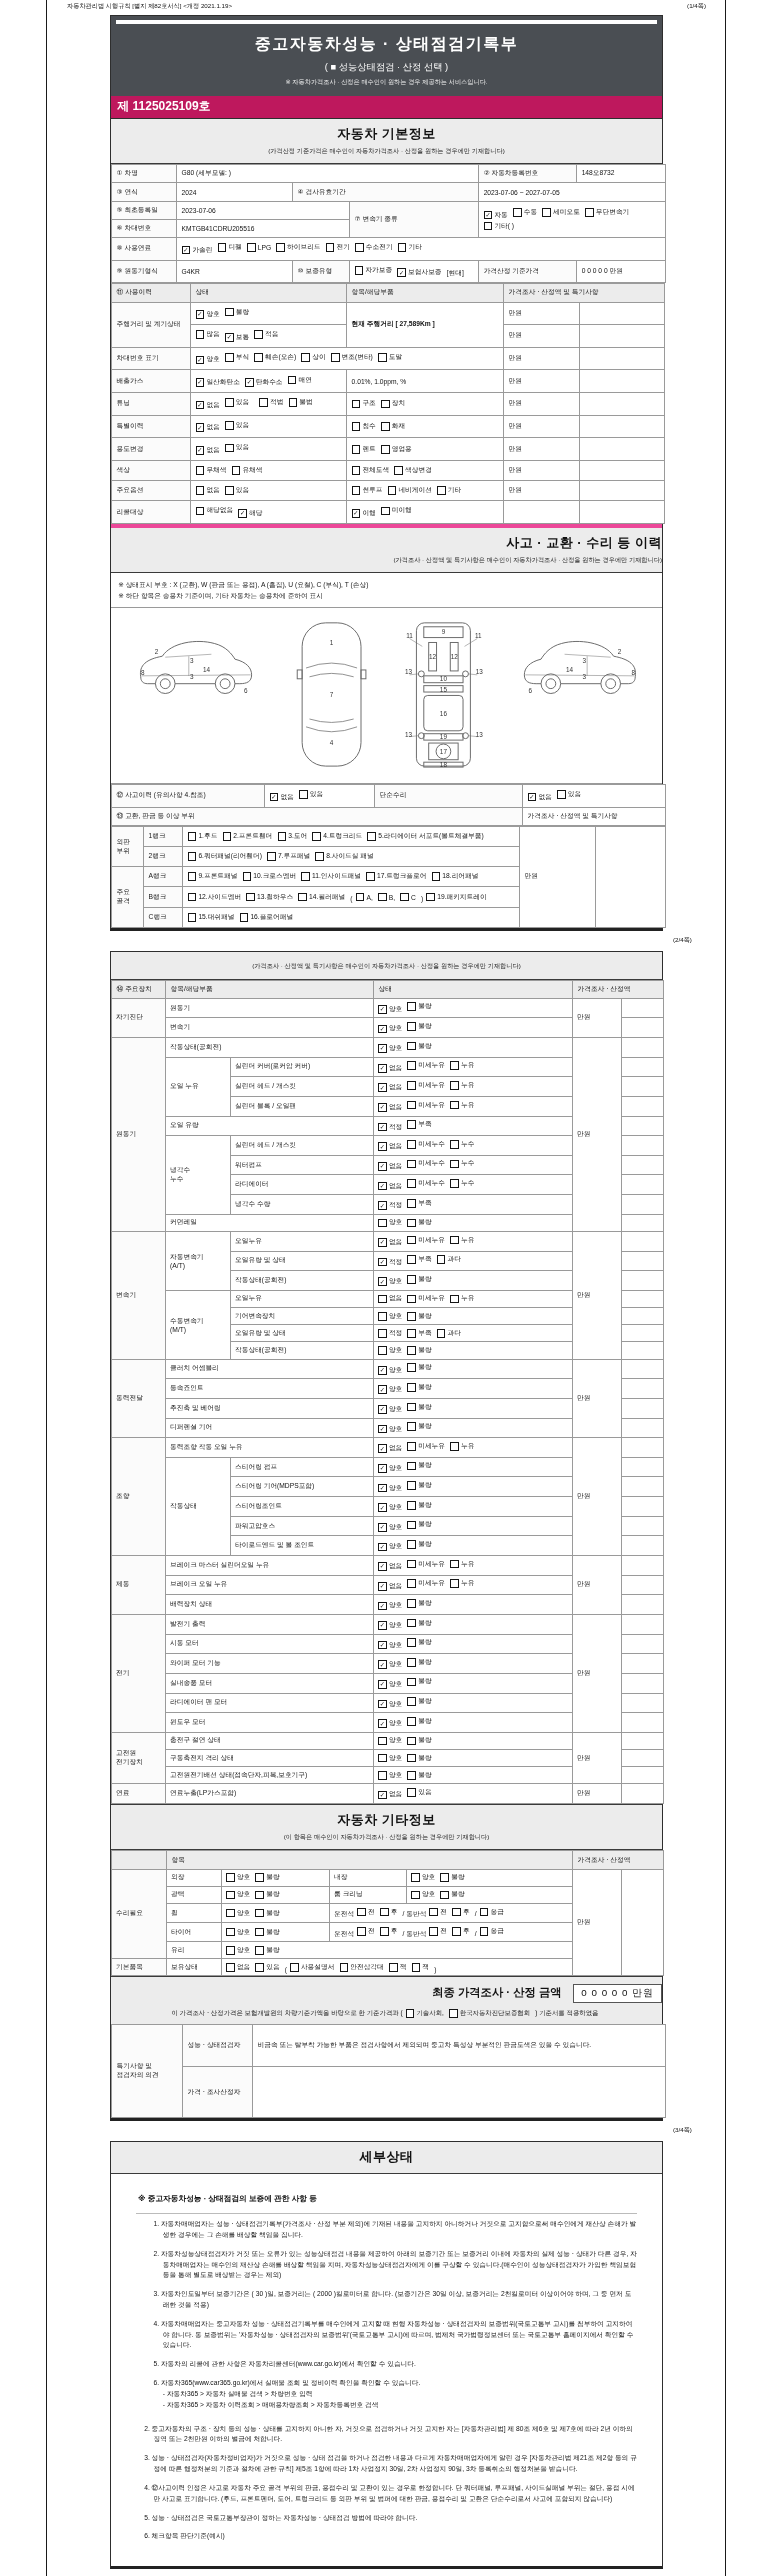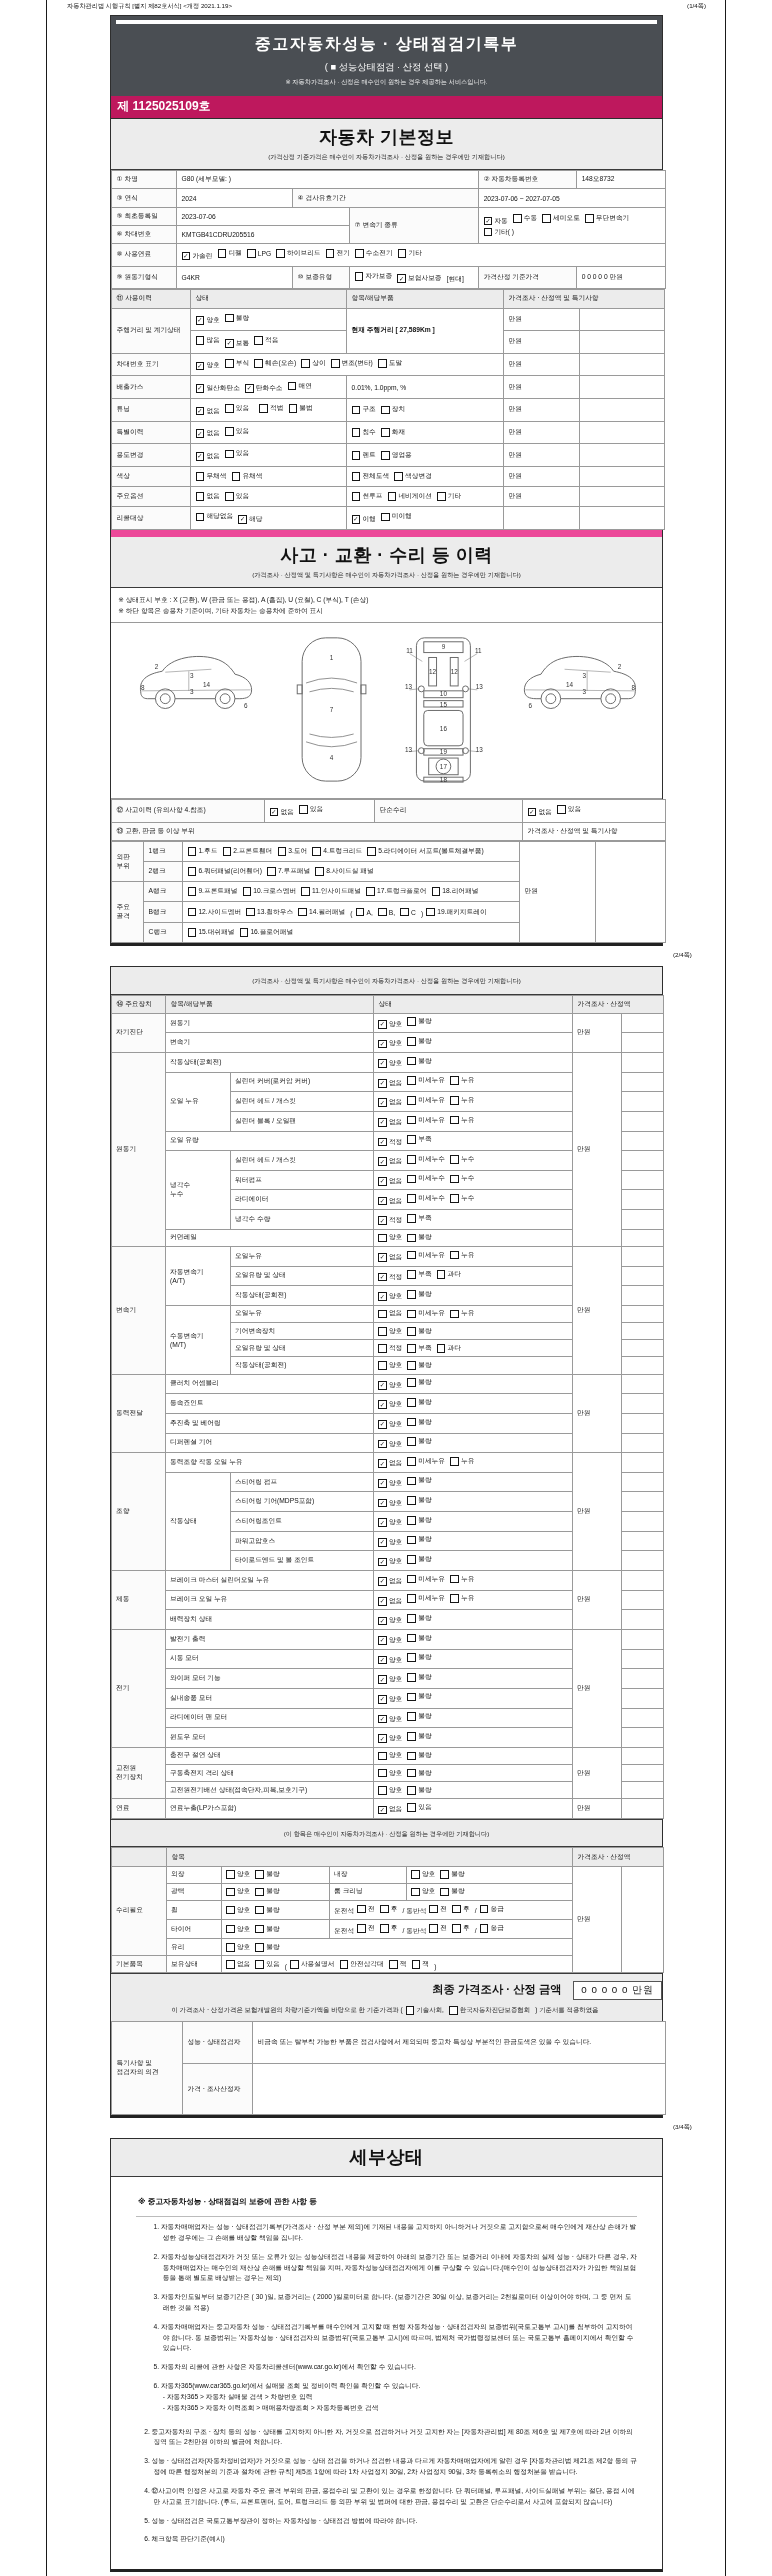--- a/index.html
+++ b/index.html
@@ -9,21 +9,21 @@
   .metaline{width:639px;margin:0 auto;display:flex;justify-content:space-between;font-size:6.2px;padding:2.1px 3.1px 4.1px;}
   .content{width:553px;margin:0 auto;}
   .block{border:1px solid #2e2e2e;border-bottom:3.1px solid #222;margin-bottom:4.1px;background:#fff;}
   .dochead{background:#4a4e53;color:#fff;padding:3.1px 4.1px 8.2px;}
   .stripe{height:3.6px;background:#fff;margin:1px 1px 10.3px;}
   .title{text-align:center;font-size:16px;font-weight:bold;letter-spacing:1.5px;margin:2.1px 0 6.2px;}
   .subtitle{text-align:center;font-size:9.3px;margin-bottom:4.1px;}
   .subnote{text-align:center;font-size:6.2px;color:#f0f0f0;}
   .docno{background:#be185d;color:#fff;font-size:12px;font-weight:bold;padding:2.6px 6.2px;border-bottom:1px solid #2e2e2e;}
   .sec-head{background:#ececec;text-align:center;padding:6.2px 0 7.2px;border-bottom:1px solid #3a3a3a;}
-  .sec-head .t{font-size:18px;font-weight:600;letter-spacing:0.5px;}
+  .sec-head .t{font-size:13px;font-weight:600;letter-spacing:0.5px;}
   .sec-head .n{font-size:6.2px;margin-top:4.1px;color:#222;}
   table.f{width:100%;border-collapse:collapse;table-layout:fixed;}
   .f td,.f th{border:0.5px solid #9a9a9a;padding:4.1px 4.6px;font-size:6.7px;vertical-align:middle;text-align:left;background:#fff;word-break:keep-all;}
   .f th{background:#ececec;font-weight:normal;}
   .f .lab{background:#fbfbfb;}
   .c{text-align:center;}
   .pre{white-space:pre-line;}
   .cb{display:inline-flex;align-items:center;margin:1px 5.2px 1px 0;white-space:nowrap;}
   .bx{width:6.7px;height:6.7px;border:1px solid #161616;margin-right:2.1px;display:inline-flex;align-items:center;justify-content:center;font-size:6.2px;font-weight:bold;background:#fff;line-height:1;flex:0 0 auto;}
   .seg{margin-right:3.1px;}
@@ -357,21 +357,21 @@
                 </span><span class="cb">
                   <span class="bx"></span>
                   <span>미이행</span>
                 </span></td>
           <td></td>
           <td></td>
         </tr>
       </tbody>
         </table>
 
-      <div class="sec-head" style="border-top:7px solid #ec4899;">
+      <div class="sec-head" style="border-top:4px solid #ec4899;text-align:right;">
         <div class="t">사고 · 교환 · 수리 등 이력</div>
         <div class="n">(가격조사 · 산정액 및 특기사항은 매수인이 자동차가격조사 · 산정을 원하는 경우에만 기재합니다)</div>
       </div>
       <div class="legend">
         <div>※ 상태표시 부호 : X (교환), W (판금 또는 용접), A (흠집), U (요철), C (부식), T (손상)</div>
         <div>※ 하단 항목은 승용차 기준이며, 기타 자동차는 승용차에 준하여 표시</div>
       </div>
       <div class="diagrambox">
         <svg width="520" height="161" viewBox="0 0 1060 320">
           <g stroke="#6a6a6a" fill="none" stroke-width="2">
@@ -1142,20 +1142,21 @@
                   <span class="bx"></span>
                   <span>있음</span>
                 </span></td>
             <td class="price">만원</td>
               <td></td>
             </tr>
       </tbody>
         </table>
 
       <div class="sec-head" style="border-top:1px solid #3a3a3a;">
+        <div class="t">자동차 기타정보</div>
         <div class="n">(이 항목은 매수인이 자동차가격조사 · 산정을 원하는 경우에만 기재합니다)</div>
       </div>
       <table class="f dg">
         <colgroup>
             <col style="width:55px">
             <col style="width:55px">
             <col style="width:108px">
             <col style="width:77px">
             <col style="width:166px">
             <col style="width:49px">

